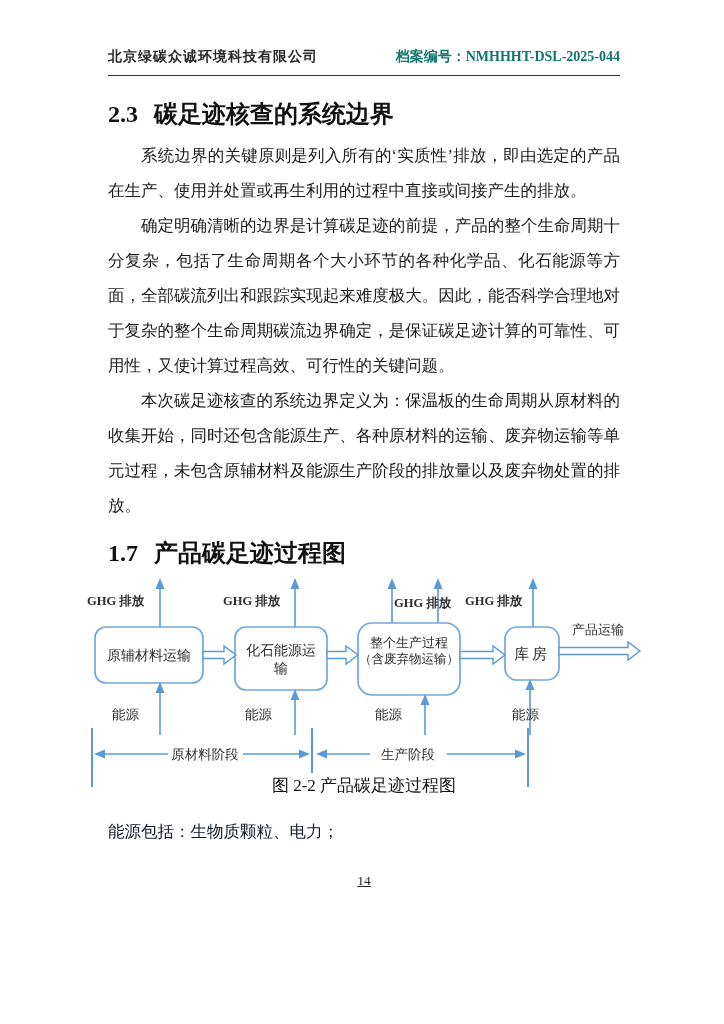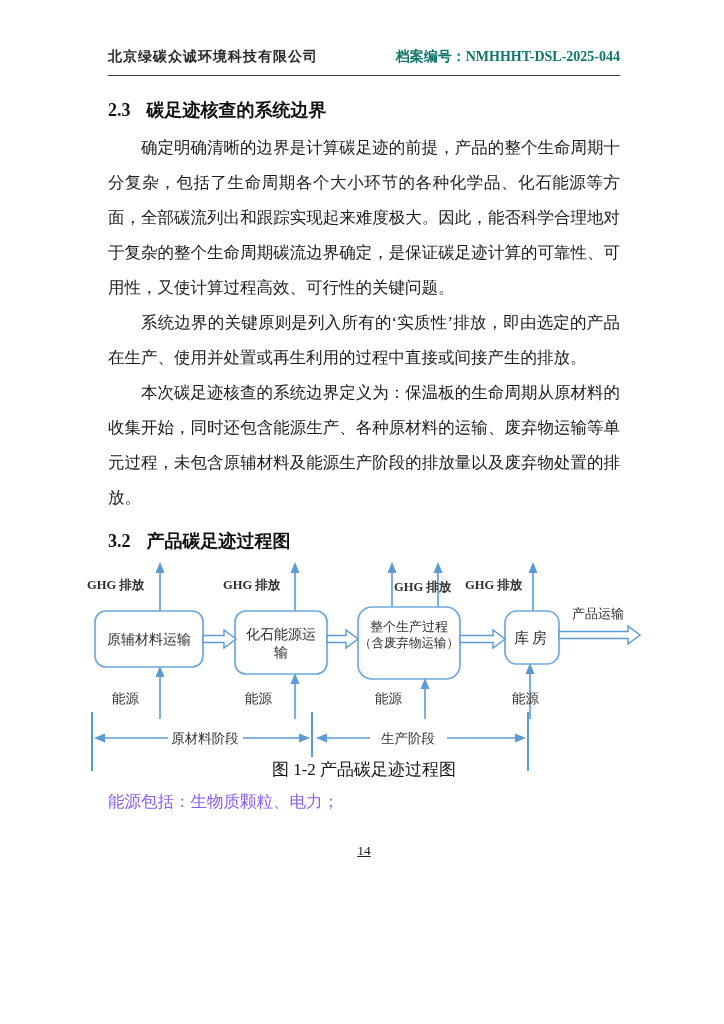--- a/index.html
+++ b/index.html
@@ -8,51 +8,51 @@
     font-family:"Liberation Serif","DejaVu Serif",serif;
     color:#1c1c1c;overflow:hidden;
   }
   .page{padding:48px 104px 0 108px;}
   .doc-header{
     display:flex;justify-content:space-between;align-items:flex-end;
     border-bottom:1.6px solid #3a3a3a;padding-bottom:9px;font-size:14px;gap:44px;
   }
   .doc-header .company{font-weight:600;letter-spacing:1px;color:#2a2a2a;}
   .doc-header .archive{font-weight:700;color:#0f766e;}
-  .h-sec{font-size:18px;font-weight:700;margin:22px 0 8px;color:#111;}
+  .h-sec{font-size:24px;font-weight:700;margin:22px 0 8px;color:#111;}
   .h-sec .sec-no{margin-right:16px;font-family:"Liberation Serif",serif;}
   .para{font-size:16.5px;line-height:35px;text-align:justify;text-indent:2em;margin:0;color:#1b1b1b;}
   .h-sec2{margin:14px 0 6px;}
   .diagram-wrap{margin-left:-33px;width:650px;position:relative;}
   svg{display:block;}
   svg text{fill:#2e2e2e;}
   .caption{text-align:center;font-size:17px;margin-top:-16px;position:relative;color:#141414;}
-  .note{font-size:16.5px;margin-top:10px;color:#8b5cf6;}
+  .note{font-size:16.5px;margin-top:24px;color:#0f172a;}
   .page-number{text-align:center;font-size:13.5px;margin-top:30px;color:#222;text-decoration:underline;}
 </style>
 </head>
 <body>
 
 <div class="page">
 
   <div class="doc-header">
     <span class="company">北京绿碳众诚环境科技有限公司</span>
     <span class="archive"><span>档案编号：</span><span>NMHHHT-DSL-2025-044</span></span>
   </div>
 
   <div class="h-sec">
     <span class="sec-no">2.3</span><span>碳足迹核查的系统边界</span>
   </div>
 
+  <p class="para">系统边界的关键原则是列入所有的‘实质性’排放，即由选定的产品在生产、使用并处置或再生利用的过程中直接或间接产生的排放。</p>
   <p class="para">确定明确清晰的边界是计算碳足迹的前提，产品的整个生命周期十分复杂，包括了生命周期各个大小环节的各种化学品、化石能源等方面，全部碳流列出和跟踪实现起来难度极大。因此，能否科学合理地对于复杂的整个生命周期碳流边界确定，是保证碳足迹计算的可靠性、可用性，又使计算过程高效、可行性的关键问题。</p>
-  <p class="para">系统边界的关键原则是列入所有的‘实质性’排放，即由选定的产品在生产、使用并处置或再生利用的过程中直接或间接产生的排放。</p>
   <p class="para">本次碳足迹核查的系统边界定义为：保温板的生命周期从原材料的收集开始，同时还包含能源生产、各种原材料的运输、废弃物运输等单元过程，未包含原辅材料及能源生产阶段的排放量以及废弃物处置的排放。</p>
 
   <div class="h-sec h-sec2">
-    <span class="sec-no">3.2</span><span>产品碳足迹过程图</span>
+    <span class="sec-no">1.7</span><span>产品碳足迹过程图</span>
   </div>
 
 
   <div class="diagram-wrap">
     <svg width="650" height="215" viewBox="0 0 650 215">
 
       <g stroke="#5b9bd5" stroke-width="1.6" fill="#5b9bd5">
         <line x1="85" y1="52" x2="85" y2="13"></line>
         <polygon points="85,3 80.5,14 89.5,14" stroke="none"></polygon>
         <line x1="220" y1="52" x2="220" y2="13"></line>
@@ -119,19 +119,19 @@
         <polygon points="19,179 30,174.5 30,183.5"></polygon>
         <polygon points="235,179 224,174.5 224,183.5"></polygon>
         <polygon points="241,179 252,174.5 252,183.5"></polygon>
         <polygon points="451,179 440,174.5 440,183.5"></polygon>
       </g>
       <text x="130" y="184" font-size="13.5" text-anchor="middle">原材料阶段</text>
       <text x="333" y="184" font-size="13.5" text-anchor="middle">生产阶段</text>
     </svg>
   </div>
 
-  <div class="caption">图 1-2 产品碳足迹过程图</div>
+  <div class="caption">图 2-2 产品碳足迹过程图</div>
 
   <div class="note">能源包括：生物质颗粒、电力；</div>
 
   <div class="page-number">14</div>
 
 </div>
 
 </body></html>

